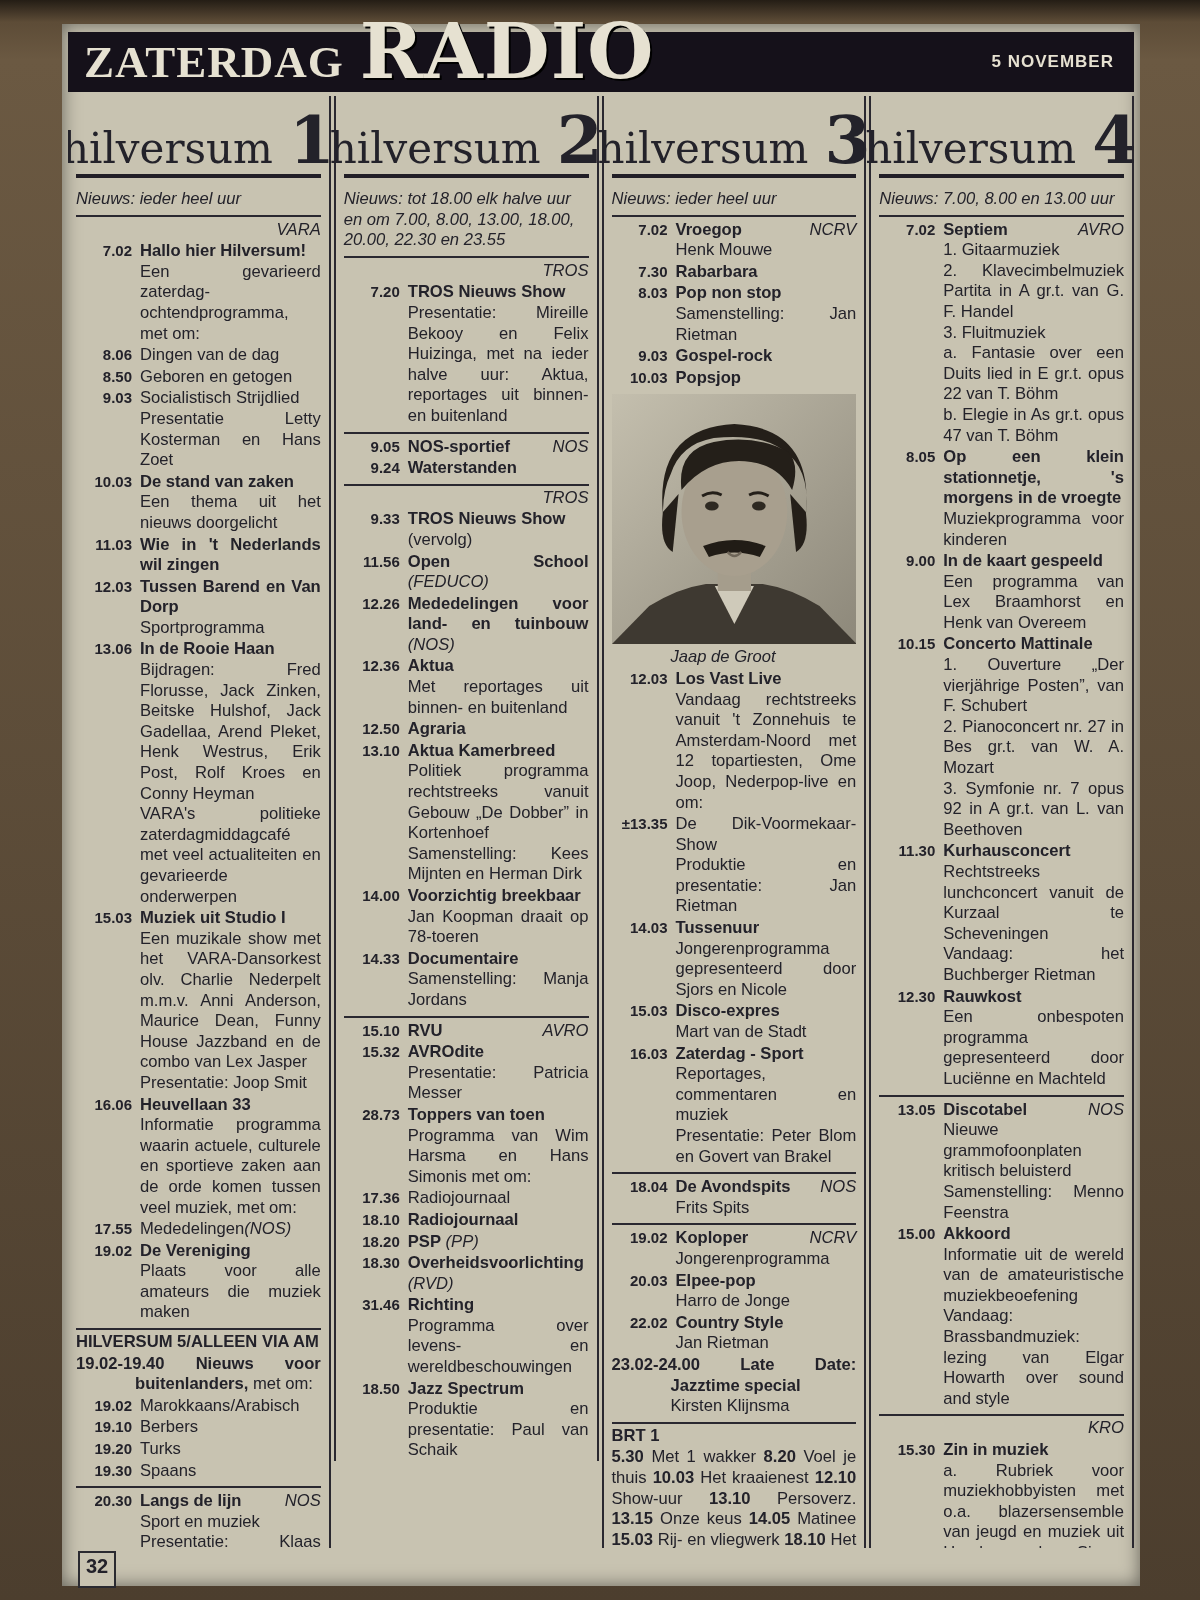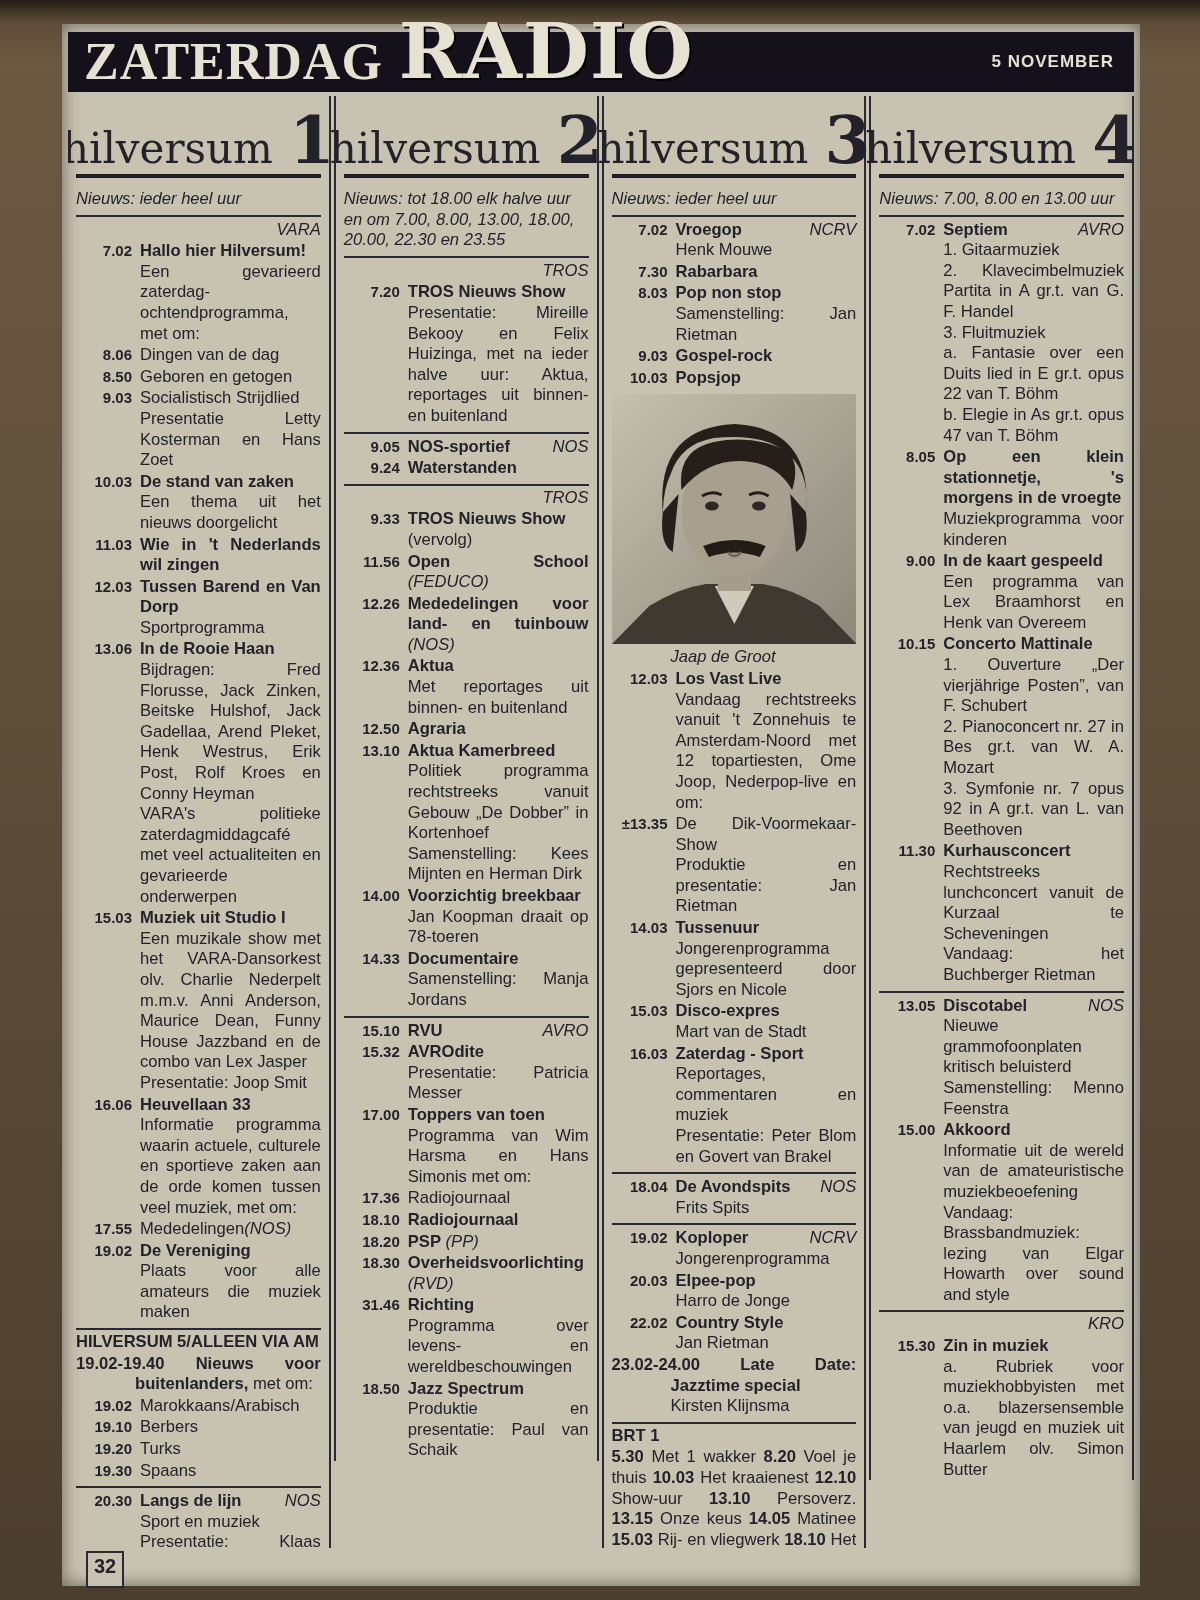--- a/index.html
+++ b/index.html
@@ -10,21 +10,21 @@
   }
   .page{
     position:absolute;left:62px;top:24px;width:1078px;height:1562px;
     background:#c8c3b1;box-shadow:0 0 18px rgba(0,0,0,.5) inset;
   }
   
   .masthead{
     position:relative;margin:8px 6px 0 6px;height:60px;background:#15111a;
     display:flex;align-items:center;color:#e6e1d1;overflow:visible;
   }
-  .day{font-family:"Liberation Serif",serif;font-weight:700;font-size:52px;
+  .day{font-family:"Liberation Serif",serif;font-weight:700;font-size:45px;
        letter-spacing:1px;margin-left:16px;line-height:1;}
   .brand{font-family:"DejaVu Serif",serif;font-weight:800;font-size:76px;line-height:.78;
        margin-left:16px;position:relative;top:-10px;letter-spacing:1px;
        text-shadow:2px 2px 0 #000;}
   .mdate{margin-left:auto;margin-right:20px;font-size:17px;font-weight:700;letter-spacing:1px;}
   
   .cols{display:flex;align-items:flex-start;margin:4px 6px 0 6px;height:1452px;overflow:hidden;}
   .col{flex:1 1 0;min-width:0;padding:0 8px;border-right:2px solid #2a2830;}
   .col + .col{border-left:2px solid #2a2830;margin-left:3px;}
   .channel-head{display:flex;align-items:baseline;justify-content:center;gap:16px;
@@ -45,21 +45,21 @@
   .net{float:right;font-style:italic;font-weight:400;padding-left:6px;}
   .desc{margin:0;text-align:justify;}
   .desc.i{font-style:italic;}
   .wide-item{margin-top:1px;}
   .wideline{margin:0;padding-left:59px;text-indent:-59px;text-align:justify;}
   .wide-desc{padding-left:59px;}
   .brt{margin:1px 0 2px;text-align:justify;}
   .photo{margin:6px 0 3px;line-height:0;}
   .photo svg{display:block;width:100%;height:250px;}
   .caption{font-style:italic;margin:0;padding-left:59px;}
-  .pageno{position:absolute;left:24px;bottom:-2px;border:2px solid #2a2a30;
+  .pageno{position:absolute;left:16px;bottom:-2px;border:2px solid #2a2a30;
     padding:2px 6px 8px;font-size:20px;font-weight:700;background:#c8c3b1;}
 </style>
 </head>
 <body>
 
 <div class="page">
   <div class="masthead">
     <span class="day">ZATERDAG</span>
     <span class="brand">RADIO</span>
     <span class="mdate">5 NOVEMBER</span>
@@ -295,21 +295,21 @@
               </div>
             </div>
             <div class="item">
               <div class="time">15.32</div>
               <div class="ibody">
                 <p class="title"><b>AVROdite</b></p>
                 <p class="desc">Presentatie: Patricia Messer</p>
               </div>
             </div>
             <div class="item">
-              <div class="time">17.00</div>
+              <div class="time">28.73</div>
               <div class="ibody">
                 <p class="title"><b>Toppers van toen</b></p>
                 <p class="desc">Programma van Wim Harsma en Hans Simonis met om:</p>
               </div>
             </div>
             <div class="item">
               <div class="time">17.36</div>
               <div class="ibody">
                 <p class="title"><span>Radiojournaal</span></p>
               </div>
@@ -540,20 +540,27 @@
               </div>
             </div>
             <div class="item">
               <div class="time">11.30</div>
               <div class="ibody">
                 <p class="title"><b>Kurhausconcert</b></p>
                 <p class="desc">Rechtstreeks lunchconcert vanuit de Kurzaal te Scheveningen</p>
                 <p class="desc">Vandaag: het Buchberger Rietman</p>
               </div>
             </div>
+            <div class="item">
+              <div class="time">12.30</div>
+              <div class="ibody">
+                <p class="title"><b>Rauwkost</b></p>
+                <p class="desc">Een onbespoten programma gepresenteerd door Luciënne en Machteld</p>
+              </div>
+            </div>
           </div>
           <div class="block rule-above">
             <div class="item">
               <div class="time">13.05</div>
               <div class="ibody">
                 <p class="title"><span class="net">NOS</span><b>Discotabel</b></p>
                 <p class="desc">Nieuwe grammofoonplaten kritisch beluisterd</p>
                 <p class="desc">Samenstelling: Menno Feenstra</p>
               </div>
             </div>

